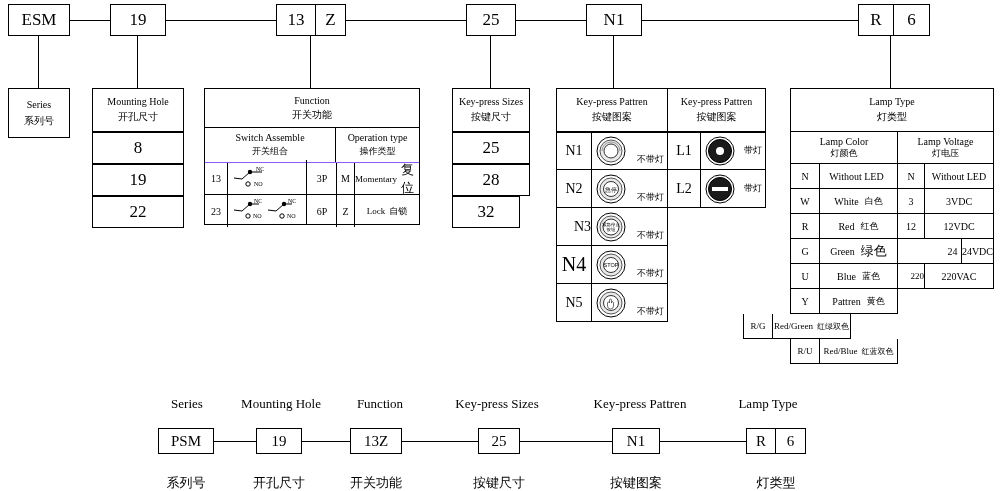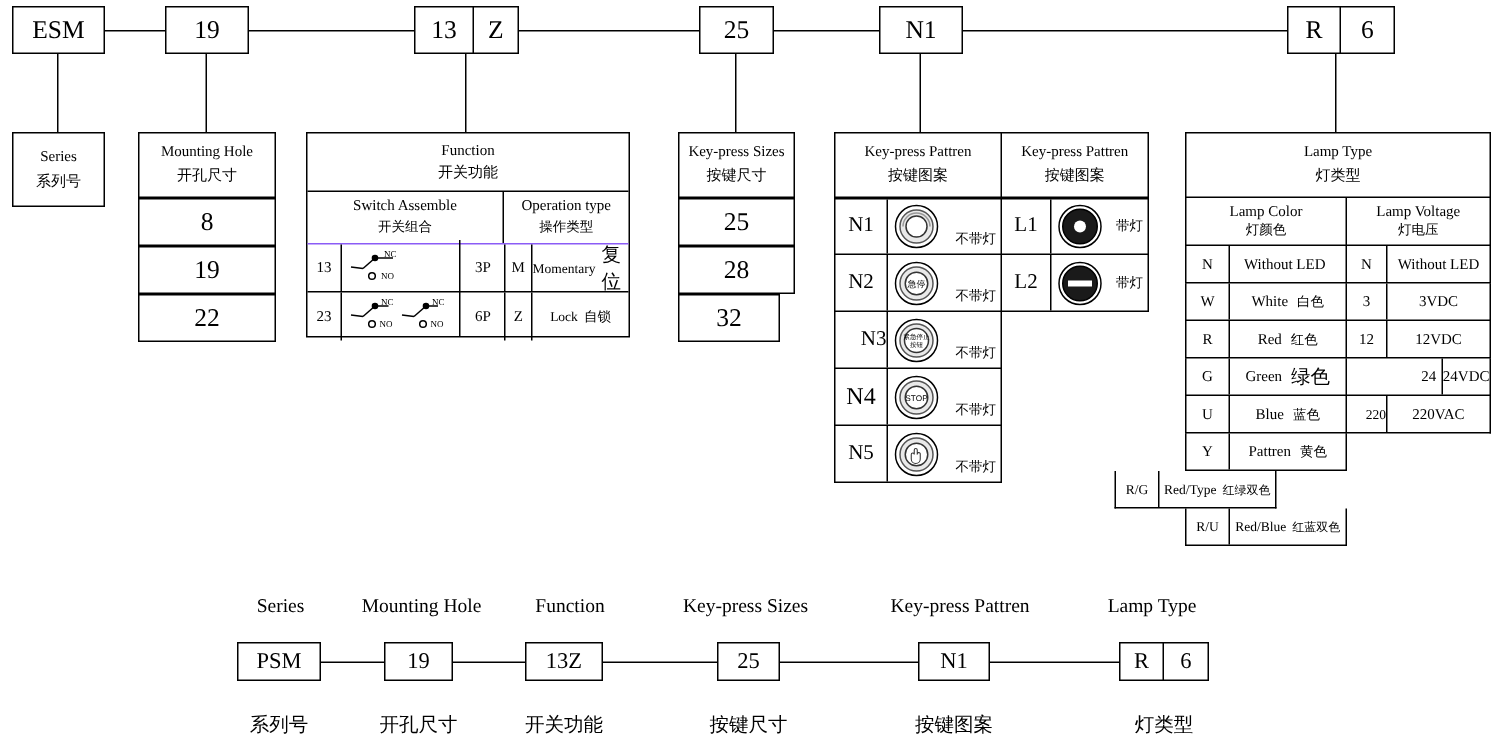--- a/index.html
+++ b/index.html
@@ -223,21 +223,21 @@
       <circle cx="17" cy="17" r="11" fill="#e9e9e9" stroke="#555" stroke-width="1"></circle>
       <circle cx="17" cy="17" r="8" fill="#fff" stroke="#333" stroke-width="1"></circle>
       <text x="17" y="16" font-size="4.4" text-anchor="middle" font-family="DejaVu Sans, sans-serif">紧急停止</text>
       <text x="17" y="21" font-size="4.4" text-anchor="middle" font-family="DejaVu Sans, sans-serif">按钮</text>
     </svg>
     <span class="tiny cn" style="font-size:9px;position:absolute;right:3px;bottom:3px;">不带灯</span>
   </div>
 </div>
 
 <div class="abs" style="left:556px;top:246px;width:112px;height:38px;border:1px solid #000;border-top:none;display:flex;">
-  <div style="width:34px;border-right:1px solid #000;display:flex;align-items:center;justify-content:center;font-size:16px;">
+  <div style="width:34px;border-right:1px solid #000;display:flex;align-items:center;justify-content:center;font-size:20px;">
       <span>N4</span>
     </div>
   <div style="flex:1;display:flex;align-items:center;position:relative;">
     <svg width="34" height="34" viewBox="0 0 34 34" style="margin-left:2px;">
       <circle cx="17" cy="17" r="14" fill="#fff" stroke="#000" stroke-width="1"></circle>
       <circle cx="17" cy="17" r="11" fill="#e9e9e9" stroke="#555" stroke-width="1"></circle>
       <circle cx="17" cy="17" r="7.5" fill="#fff" stroke="#333" stroke-width="1"></circle>
       <text x="17" y="19" font-size="5.5" text-anchor="middle" font-family="Liberation Sans, sans-serif">STOP</text>
     </svg>
     <span class="tiny cn" style="font-size:9px;position:absolute;right:3px;bottom:3px;">不带灯</span>
@@ -356,21 +356,21 @@
   <div style="flex:1;display:flex;align-items:center;justify-content:center;gap:6px;font-size:10px;">
       <span>Pattren</span>
       <span class="cn" style="font-size:9px;">黄色</span>
     </div>
 </div>
 <div class="abs" style="left:743px;top:314px;width:108px;height:25px;border:1px solid #000;border-top:none;display:flex;">
   <div style="width:28px;border-right:1px solid #000;display:flex;align-items:center;justify-content:center;font-size:9px;">
       <span>R/G</span>
     </div>
   <div style="flex:1;display:flex;align-items:center;justify-content:center;gap:4px;font-size:9px;">
-      <span>Red/Type</span>
+      <span>Red/Green</span>
       <span class="cn" style="font-size:8px;">红绿双色</span>
     </div>
 </div>
 <div class="abs" style="left:790px;top:339px;width:108px;height:25px;border:1px solid #000;border-top:none;display:flex;">
   <div style="width:28px;border-right:1px solid #000;display:flex;align-items:center;justify-content:center;font-size:9px;">
       <span>R/U</span>
     </div>
   <div style="flex:1;display:flex;align-items:center;justify-content:center;gap:4px;font-size:9px;">
       <span>Red/Blue</span>
       <span class="cn" style="font-size:8px;">红蓝双色</span>

